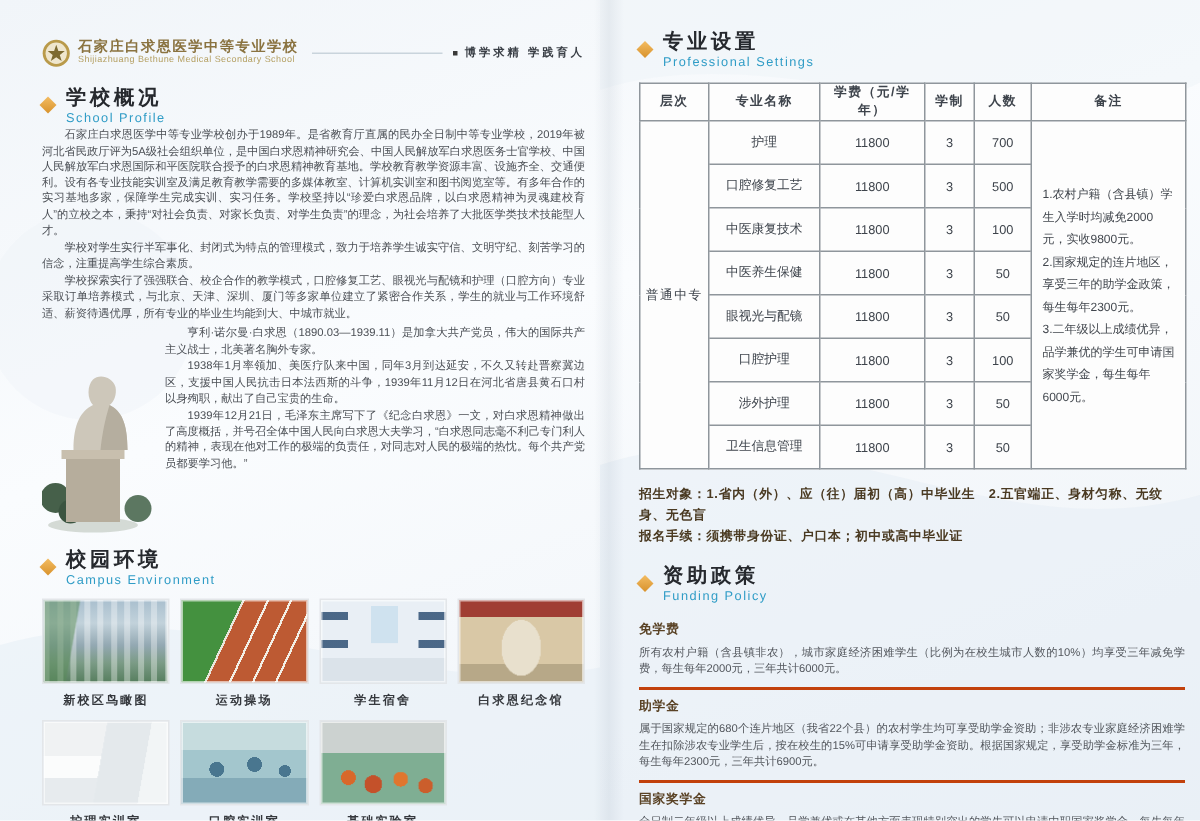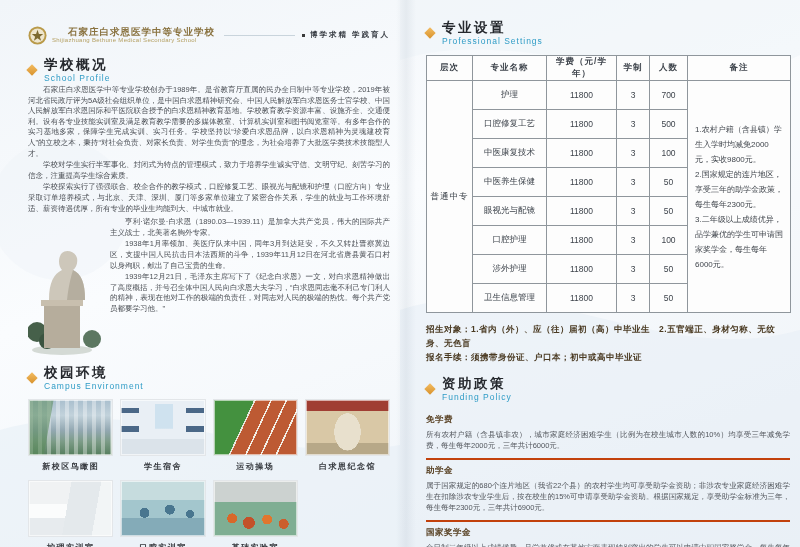--- a/index.html
+++ b/index.html
@@ -17,21 +17,21 @@
     z-index:1; }
 
   .page { position:absolute; top:0; z-index:2; }
   .left-page  { left:28px;  top:24px; width:362px; }
   .right-page { left:426px; top:20px; width:364px; }
 
   
   .brand-row { display:flex; align-items:center; height:22px; }
   .logo { width:19px; height:19px; flex:0 0 auto; margin-right:5px; }
   .brand-names { flex:0 0 auto; }
-  .brand-cn { font-size:9.5px; font-weight:bold; color:#8a7340; letter-spacing:1px; line-height:11px;margin-left:16px; }
+  .brand-cn { font-size:9.5px; font-weight:bold; color:#8a7340; letter-spacing:1px; line-height:11px; }
   .brand-en { font-size:6px; color:#b5a063; letter-spacing:0.3px; line-height:7px; }
   .brand-line { flex:1 1 auto; height:1px; background:#c9d4dc; margin:0 7px 0 9px; }
   .motto { display:flex; align-items:center; flex:0 0 auto;justify-content:space-between; }
   .motto-bullet { width:3px; height:3px; background:#3a3a3a; margin-right:5px; }
   .motto-text { font-size:7.5px; color:#3a3f46; letter-spacing:2px; font-weight:bold; white-space:nowrap; }
 
   
   .section-head { display:flex; align-items:flex-start; }
   .diamond { width:8px; height:8px; background:linear-gradient(135deg,#f3bc62,#d8922c);
     transform:rotate(45deg); margin:9px 8px 0 0; flex:0 0 auto; }
@@ -174,26 +174,26 @@
         <div class="head-cn">校园环境</div>
         <div class="head-en">Campus Environment</div>
       </div>
     </div>
     <div class="photo-grid">
         <div>
           <div class="photo ph-aerial"></div>
           <div class="photo-caption">新校区鸟瞰图</div>
         </div>
         <div>
+          <div class="photo ph-track"></div>
+          <div class="photo-caption">运动操场</div>
+        </div>
+        <div>
           <div class="photo ph-dorm"></div>
           <div class="photo-caption">学生宿舍</div>
-        </div>
-        <div>
-          <div class="photo ph-track"></div>
-          <div class="photo-caption">运动操场</div>
         </div>
         <div>
           <div class="photo ph-memorial"></div>
           <div class="photo-caption">白求恩纪念馆</div>
         </div>
         <div>
           <div class="photo ph-nursing"></div>
           <div class="photo-caption">护理实训室</div>
         </div>
         <div>

